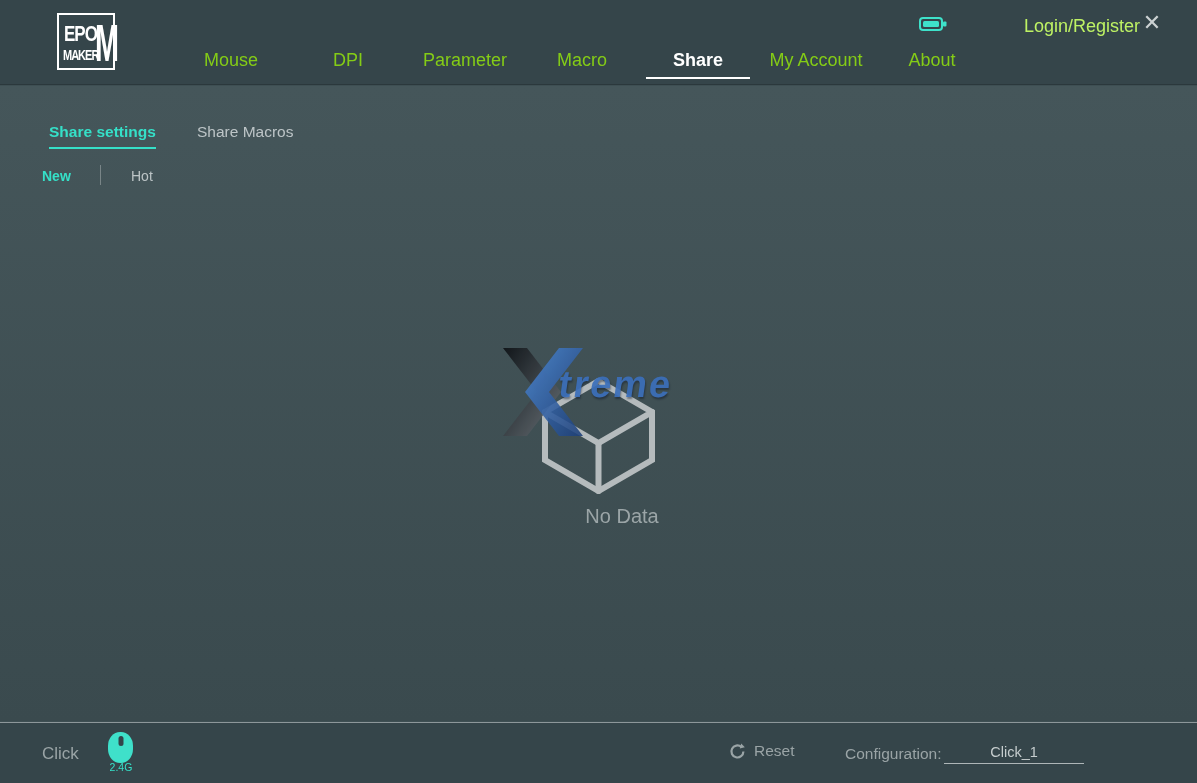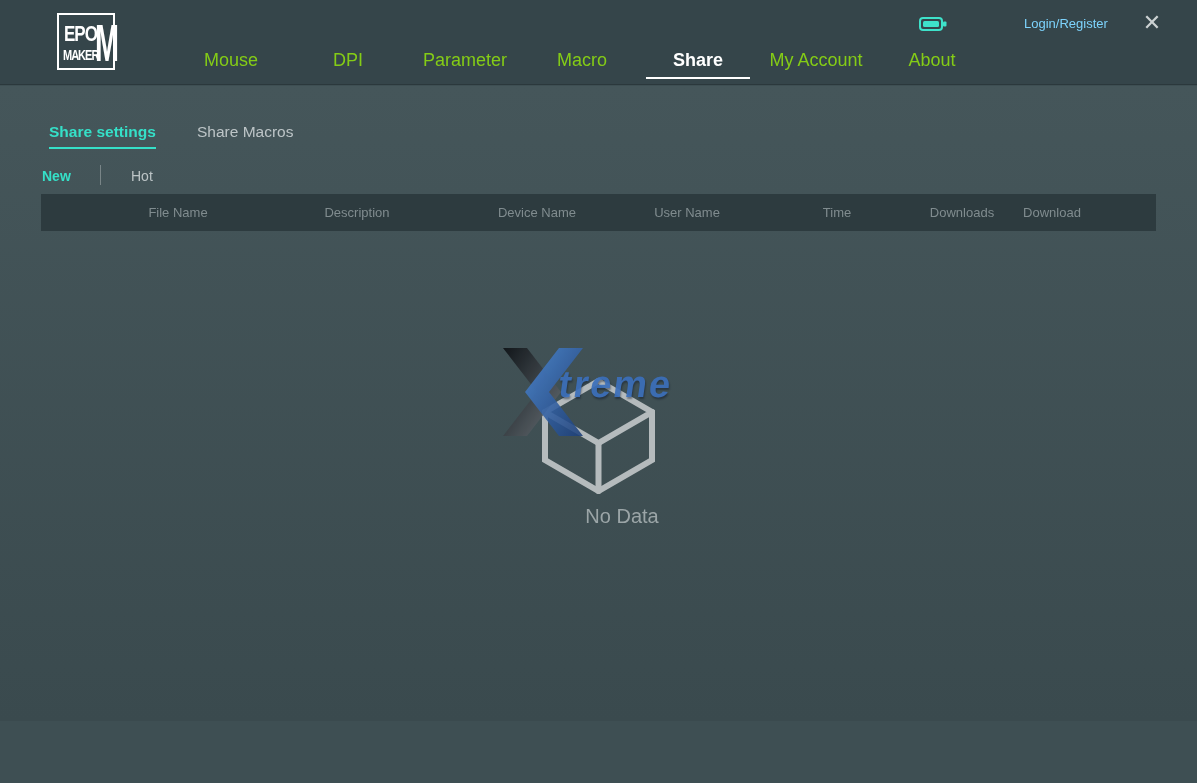--- a/index.html
+++ b/index.html
@@ -41,21 +41,21 @@
     font-size:18px; color:#84cc16; white-space:nowrap; cursor:pointer;
   }
   .nav-item.active { color:#ffffff; font-weight:600; }
   .nav-item.active::after {
     content:""; position:absolute; left:50%; transform:translateX(-50%);
     top:27px; width:104px; height:2px; background:#ffffff;
   }
   .battery { position:absolute; left:919px; top:16px; width:28px; height:16px; }
   .login {
     position:absolute; left:1024px; top:16px;
-    font-size:13px; color:#7dd3fc; cursor:pointer;
+    font-size:18px; color:#bef264; cursor:pointer;
   }
   .close-btn {
     position:absolute; left:1139px; top:10px; width:26px; height:26px;
     color:#ccd2d3; font-size:22px; line-height:26px; text-align:center;
     font-weight:400; cursor:pointer;
   }
 
   
   .main {
     position:absolute; left:0; top:86px; width:1197px; height:635px;
@@ -169,29 +169,20 @@
 
   <div class="main">
 
     <div class="sub-tab active" style="left:41px">Share settings</div>
     <div class="sub-tab inactive" style="left:189px">Share Macros</div>
 
     <div class="filter active" style="left:42px">New</div>
     <div class="filter-divider"></div>
     <div class="filter inactive" style="left:131px">Hot</div>
 
-    <div class="table-header">
-      <span class="th-cell" style="left:137px">File Name</span>
-      <span class="th-cell" style="left:316px">Description</span>
-      <span class="th-cell" style="left:496px">Device Name</span>
-      <span class="th-cell" style="left:646px">User Name</span>
-      <span class="th-cell" style="left:796px">Time</span>
-      <span class="th-cell" style="left:921px">Downloads</span>
-      <span class="th-cell" style="left:1011px">Download</span>
-    </div>
 
     <svg class="cube-icon" width="113" height="116" viewBox="0 0 113 116">
       <g fill="none" stroke="#b5bbbd" stroke-width="6" stroke-linecap="round">
         <path d="M56.5 3 L110 34 L56.5 65 L3 34 Z"></path>
         <path d="M3 34 L3 82 L56.5 113 L110 82 L110 34"></path>
         <path d="M56.5 65 L56.5 113"></path>
       </g>
     </svg>
 
     <div class="watermark">
@@ -208,14 +199,36 @@
         </defs>
         <polygon points="6,1 30,1 64,45 30,89 6,89 40,45" fill="url(#gDark)"></polygon>
         <polygon points="86,1 62,1 28,45 62,89 86,89 52,45" fill="url(#gBlue)" opacity="0.95"></polygon>
       </svg>
       <span class="wm-treme">treme</span>
     </div>
 
     <div class="no-data">No Data</div>
   </div>
 
+  <div class="footer">
+
+    <span class="mode-label">Click</span>
+
+    <div class="mouse-icon">
+      <div class="mouse-slot"></div>
+    </div>
+    <span class="wireless-badge">2.4G</span>
+
+    <div class="reset-btn">
+      <svg width="17" height="17" viewBox="0 0 17 17">
+        <path d="M14.4 8.5 A6 6 0 1 1 12.3 3.9" fill="none" stroke="#9aa4a6" stroke-width="2.2"></path>
+        <polygon points="10.8,1.2 16.2,1.2 16.2,6.6" fill="none" stroke="none"></polygon>
+        <path d="M12.9 0.8 L12.9 5.0 L8.7 5.0" fill="none" stroke="#9aa4a6" stroke-width="2.2" opacity="0"></path>
+        <polygon points="12.2,0.6 15.8,4.2 10.8,5.4" fill="#9aa4a6"></polygon>
+      </svg>
+      <span class="reset-label">Reset</span>
+    </div>
+
+    <span class="config-label">Configuration:</span>
+    <span class="config-value">Click_1</span>
+  </div>
 
 </div>
 
 </body></html>

